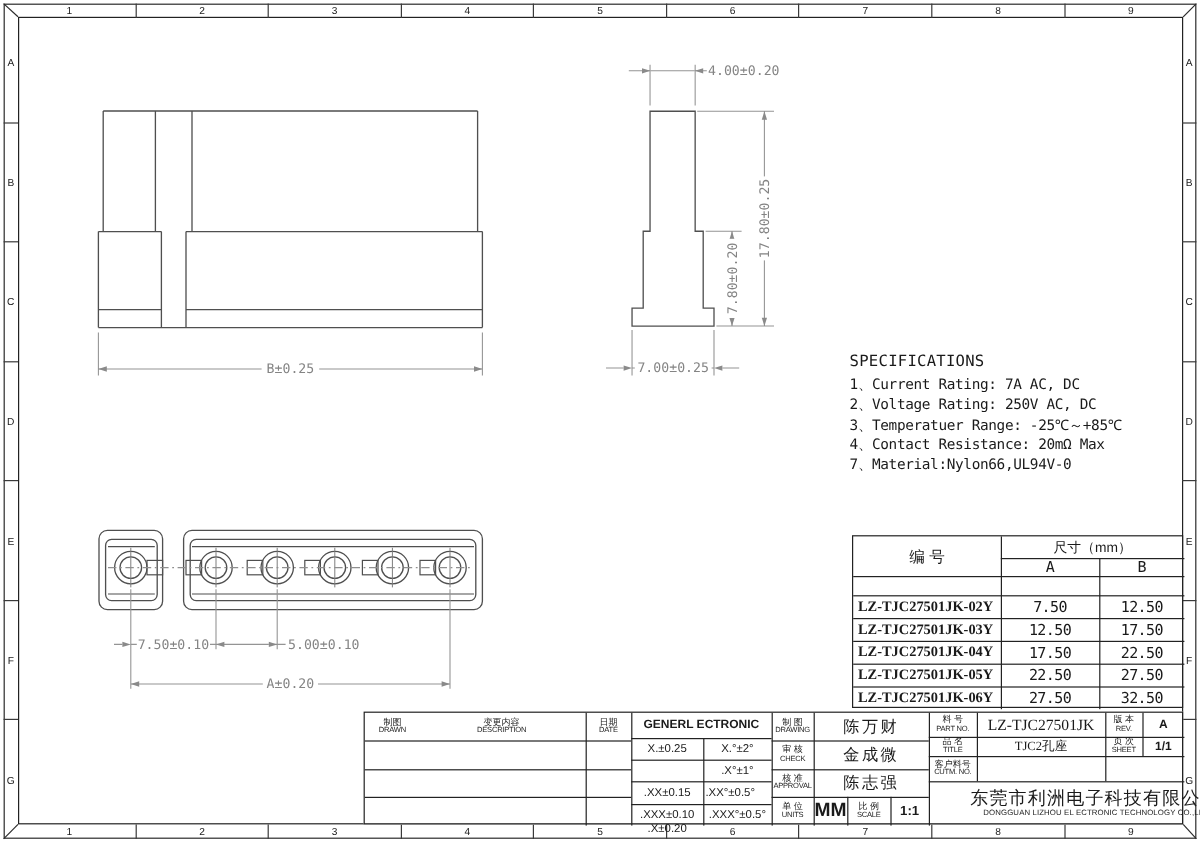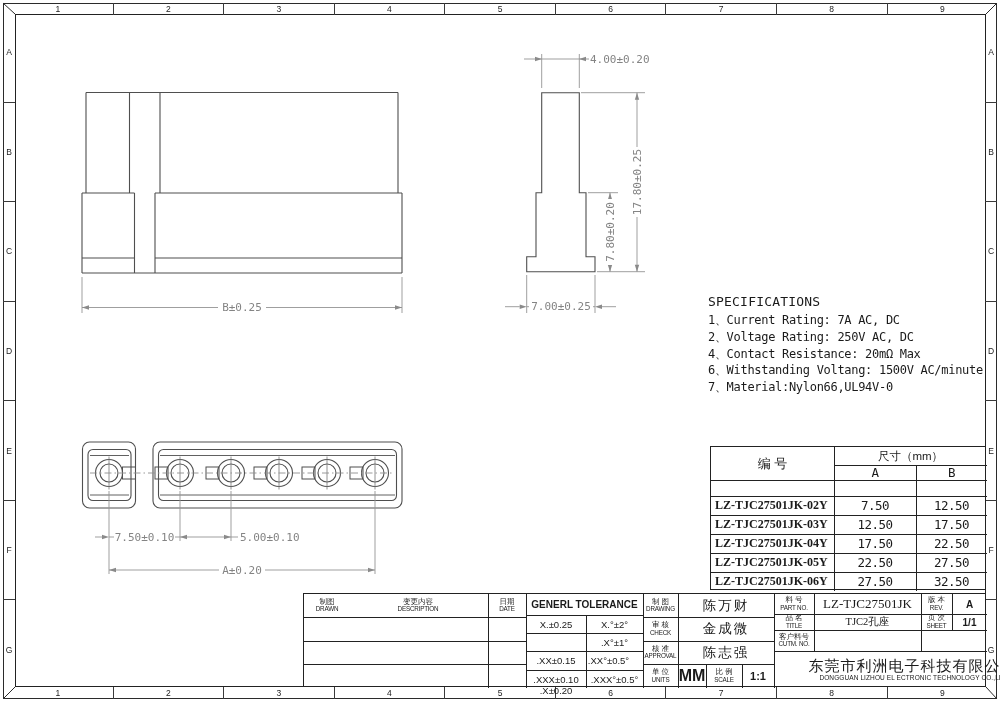--- a/index.html
+++ b/index.html
@@ -202,22 +202,22 @@
       <path d="M922,640 H950 M936,626 V654"></path>
       <path d="M955,636.5 L979,631.5 V648.5 L955,643.5 Z"></path>
     </g>
   </svg>
 
   <div class="abs" id="specs">
     <div class="spec-title">SPECIFICATIONS</div>
     <div style="margin-top:3px;">
       <div class="spec-line">1、Current Rating: 7A AC, DC</div>
       <div class="spec-line">2、Voltage Rating: 250V AC, DC</div>
+      <div class="spec-line">3、Temperatuer Range: -25℃～+85℃</div>
       <div class="spec-line">4、Contact Resistance: 20mΩ Max</div>
-      <div class="spec-line">6、Withstanding Voltang: 1500V AC/minute</div>
       <div class="spec-line">7、Material:Nylon66,UL94V-0</div>
     </div>
   </div>
 
   <div class="abs" id="parts-table">
     <div class="tl" style="left:123px;top:0;width:1px;height:144px;"></div>
     <div class="tl" style="left:205px;top:18px;width:1px;height:126px;"></div>
     <div class="tl" style="left:123px;top:18px;width:153px;height:1px;"></div>
     <div class="tl" style="left:0;top:33px;width:276px;height:1px;"></div>
     <div class="tl" style="left:0;top:49px;width:276px;height:1px;"></div>
@@ -286,21 +286,21 @@
     </div>
     <div class="tcell lbl2" style="left:44px;top:0;width:140px;height:23px;">
       <span class="cn">变更内容</span>
       <span class="en">DESCRIPTION</span>
     </div>
     <div class="tcell lbl2" style="left:184px;top:0;width:38px;height:23px;">
       <span class="cn">日期</span>
       <span class="en">DATE</span>
     </div>
 
-    <div class="tcell sm-bold" style="left:222px;top:0;width:117px;height:21px;">GENERL  TOLERANCE</div>
+    <div class="tcell sm-bold" style="left:222px;top:0;width:117px;height:21px;">GENERL  ECTRONIC</div>
     <div class="tcell tolcell" style="left:222px;top:21px;width:60px;height:18px;">X.±0.25</div>
     <div class="tcell tolcell" style="left:282px;top:21px;width:57px;height:18px;">X.°±2°</div>
     <div class="tcell tolcell" style="left:222px;top:39px;width:60px;height:18px;margin-top:48px;">.X±0.20</div>
     <div class="tcell tolcell" style="left:282px;top:39px;width:57px;height:18px;">.X°±1°</div>
     <div class="tcell tolcell" style="left:222px;top:57px;width:60px;height:19px;">.XX±0.15</div>
     <div class="tcell tolcell" style="left:276px;top:57px;width:57px;height:19px;">.XX°±0.5°</div>
     <div class="tcell tolcell" style="left:222px;top:76px;width:60px;height:18px;">.XXX±0.10</div>
     <div class="tcell tolcell" style="left:282px;top:76px;width:57px;height:18px;">.XXX°±0.5°</div>
 
     <div class="tcell lbl2" style="left:339px;top:0;width:35px;height:23px;">

